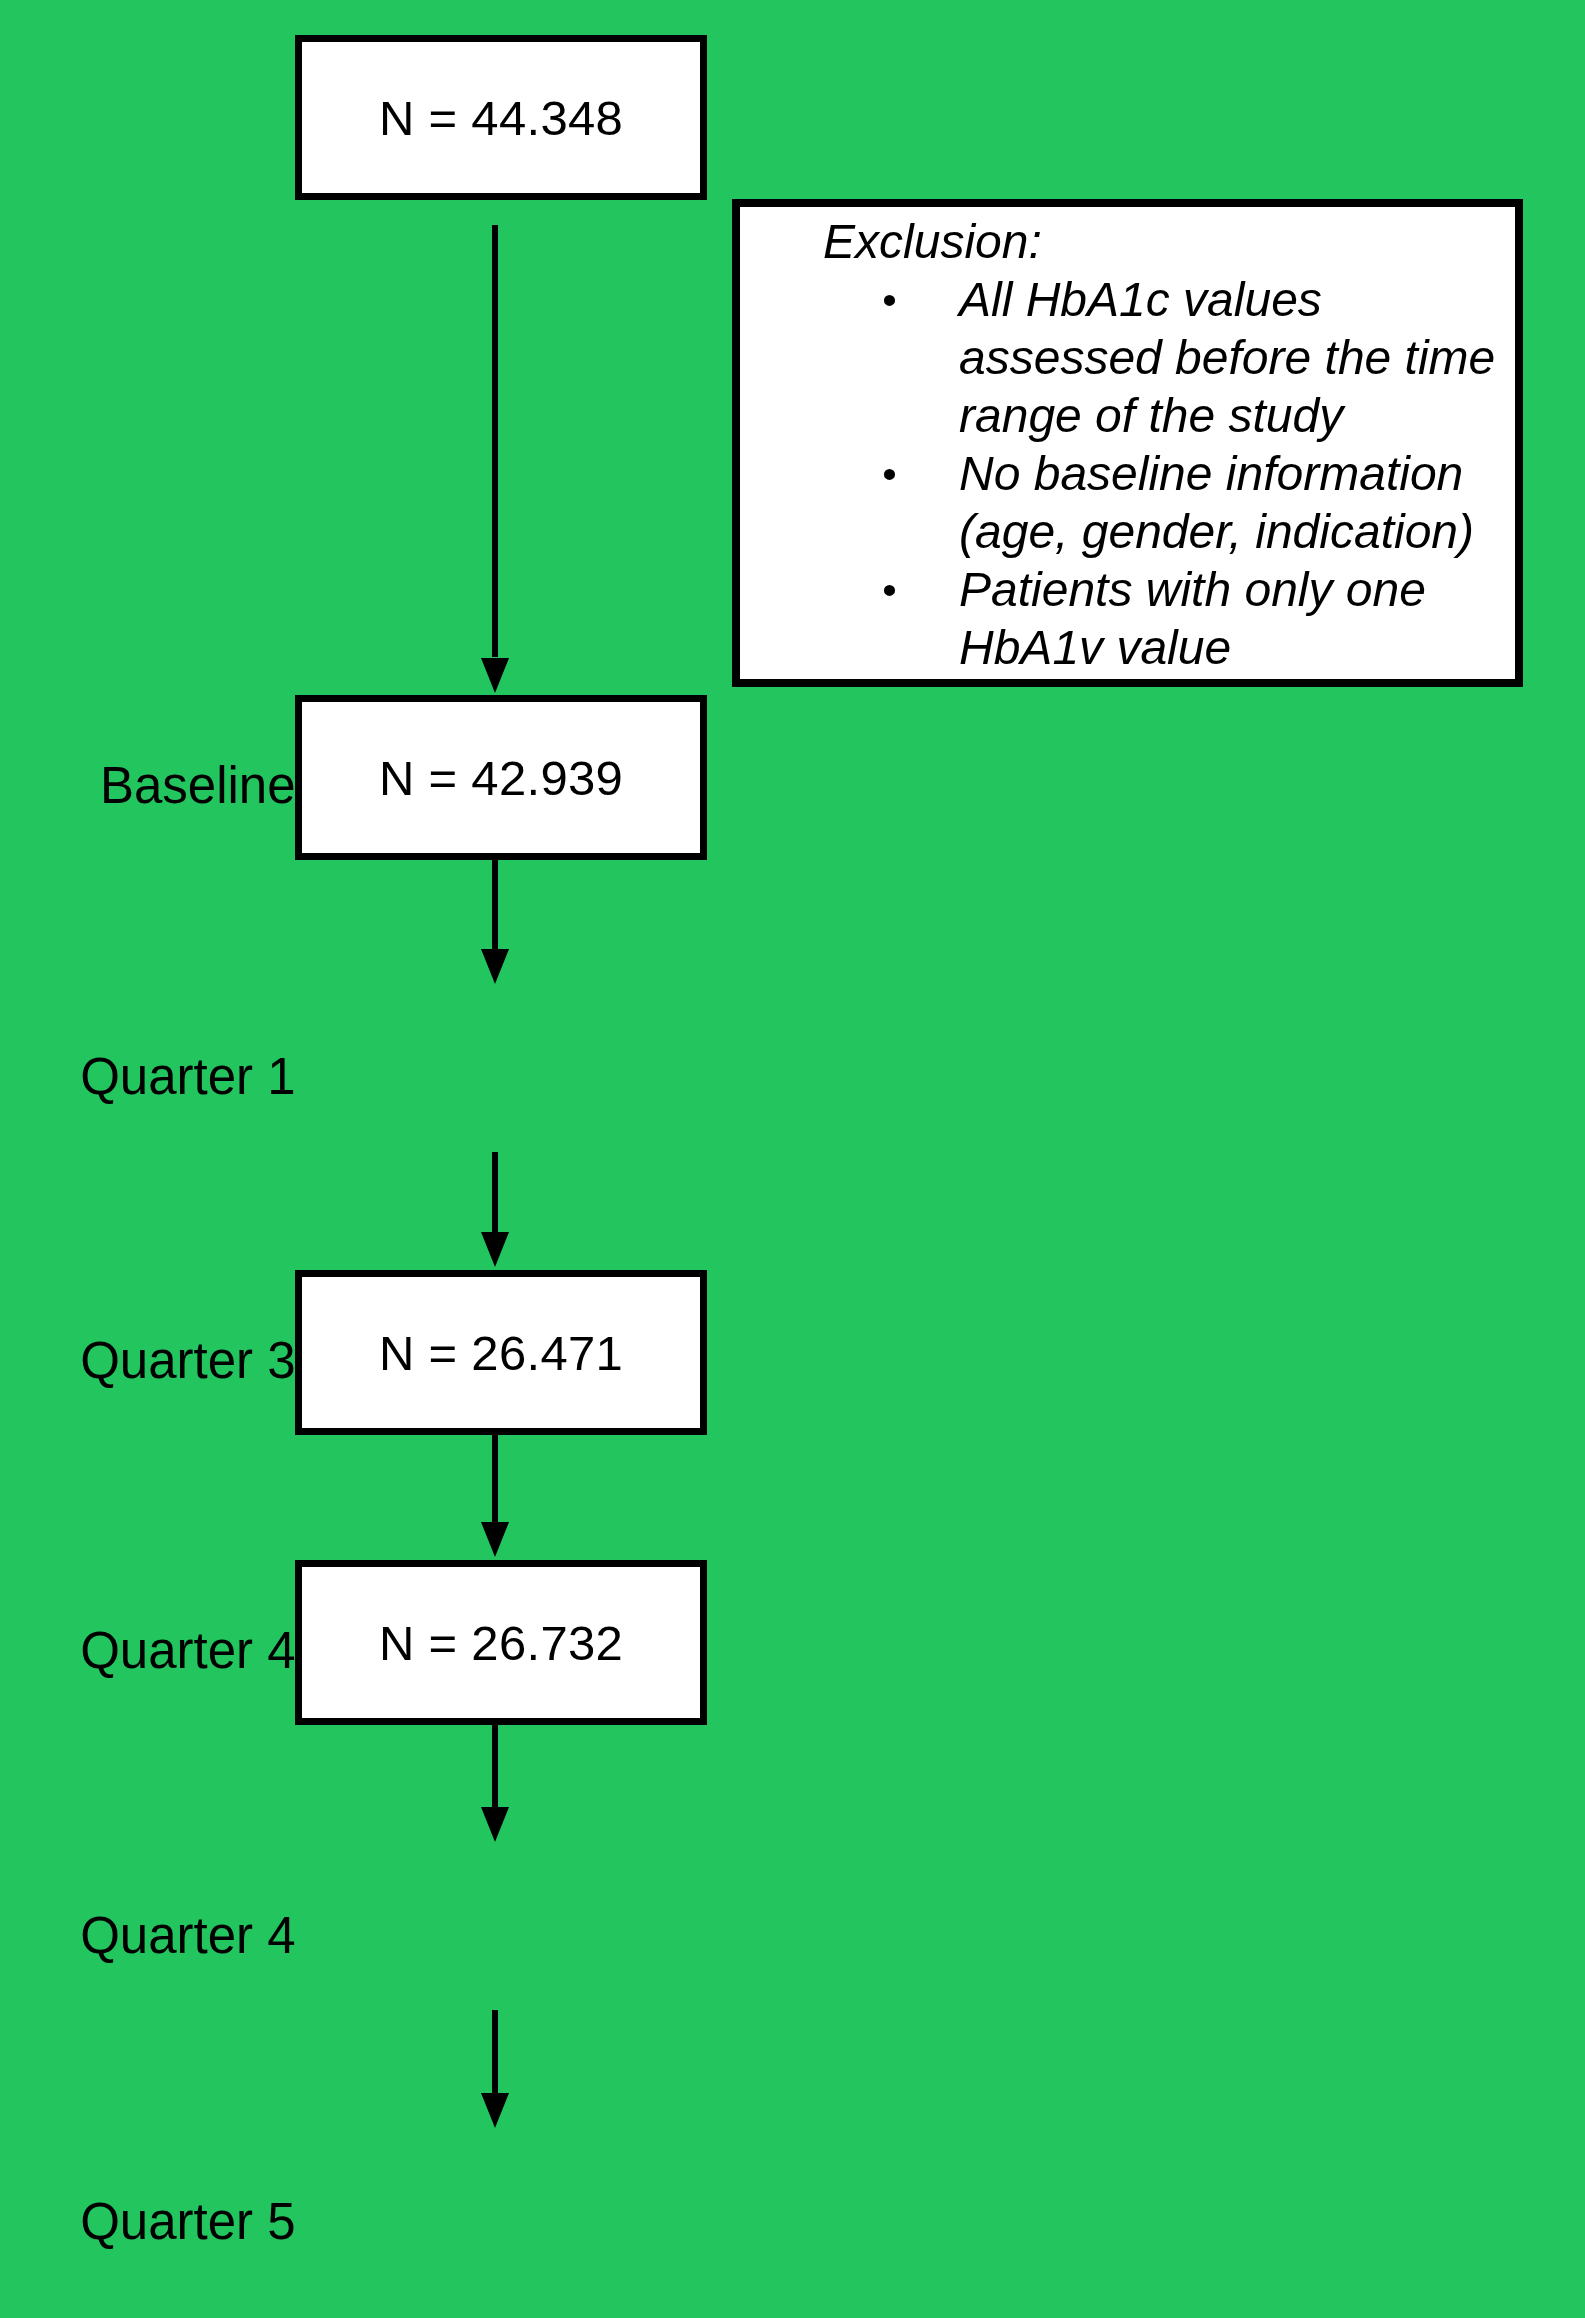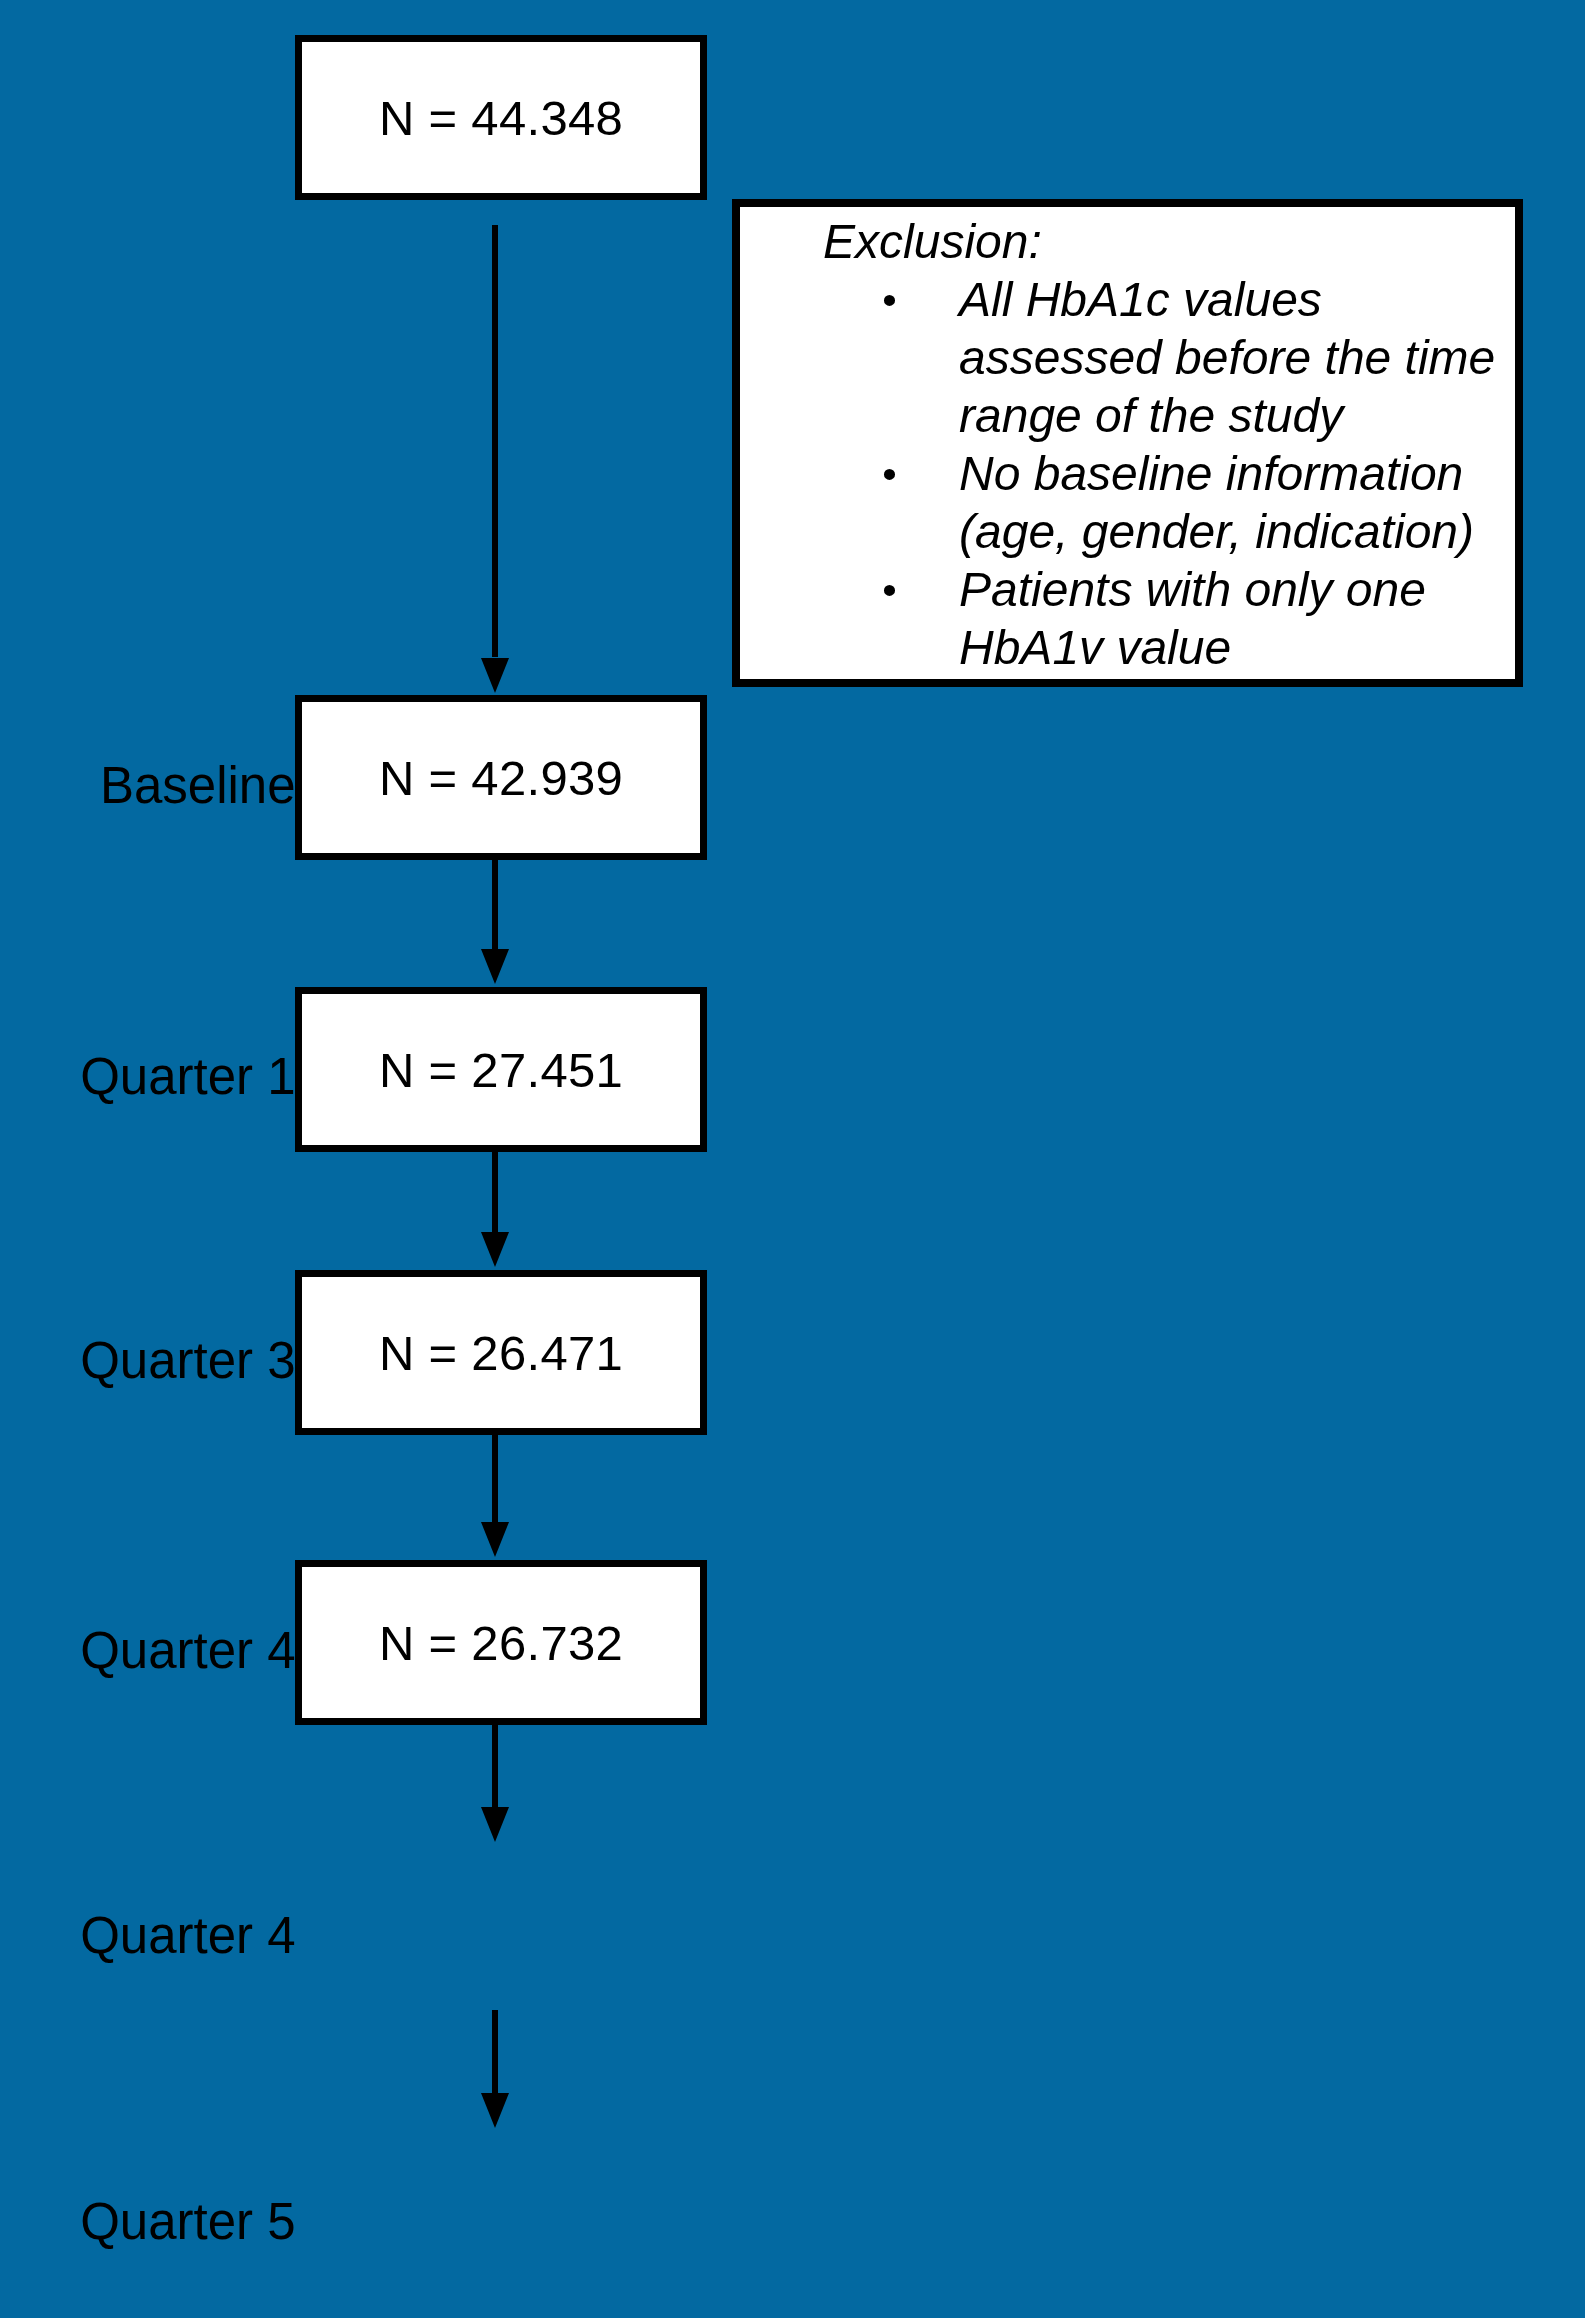--- a/index.html
+++ b/index.html
@@ -1,20 +1,20 @@
 <!DOCTYPE html>
 <html style="font-size:11.2px"><head>
 <meta charset="utf-8">
 <style>
   html, body { margin:0; padding:0; background:#ffffff; }
   .canvas {
     position:relative;
     width:1585px;
     height:2319px;
-    background:#0369a1;
+    background:#22c55e;
     color:#000000;
     font-family:"Liberation Sans", sans-serif;
     overflow:hidden;
   }
 
   
   .fbox {
     position:absolute;
     left:295px;
     width:412px;
@@ -108,23 +108,20 @@
 
   <div class="flabel l2">Baseline</div>
   <div class="fbox b2">
     <span>N = 42.939</span>
   </div>
 
   <div class="aline a2l"></div>
   <div class="ahead a2h"></div>
 
   <div class="flabel l3">Quarter 1</div>
-  <div class="fbox b3">
-    <span>N = 27.451</span>
-  </div>
 
   <div class="aline a3l"></div>
   <div class="ahead a3h"></div>
 
   <div class="flabel l4">Quarter 3</div>
   <div class="fbox b4">
     <span>N = 26.471</span>
   </div>
 
   <div class="aline a4l"></div>

